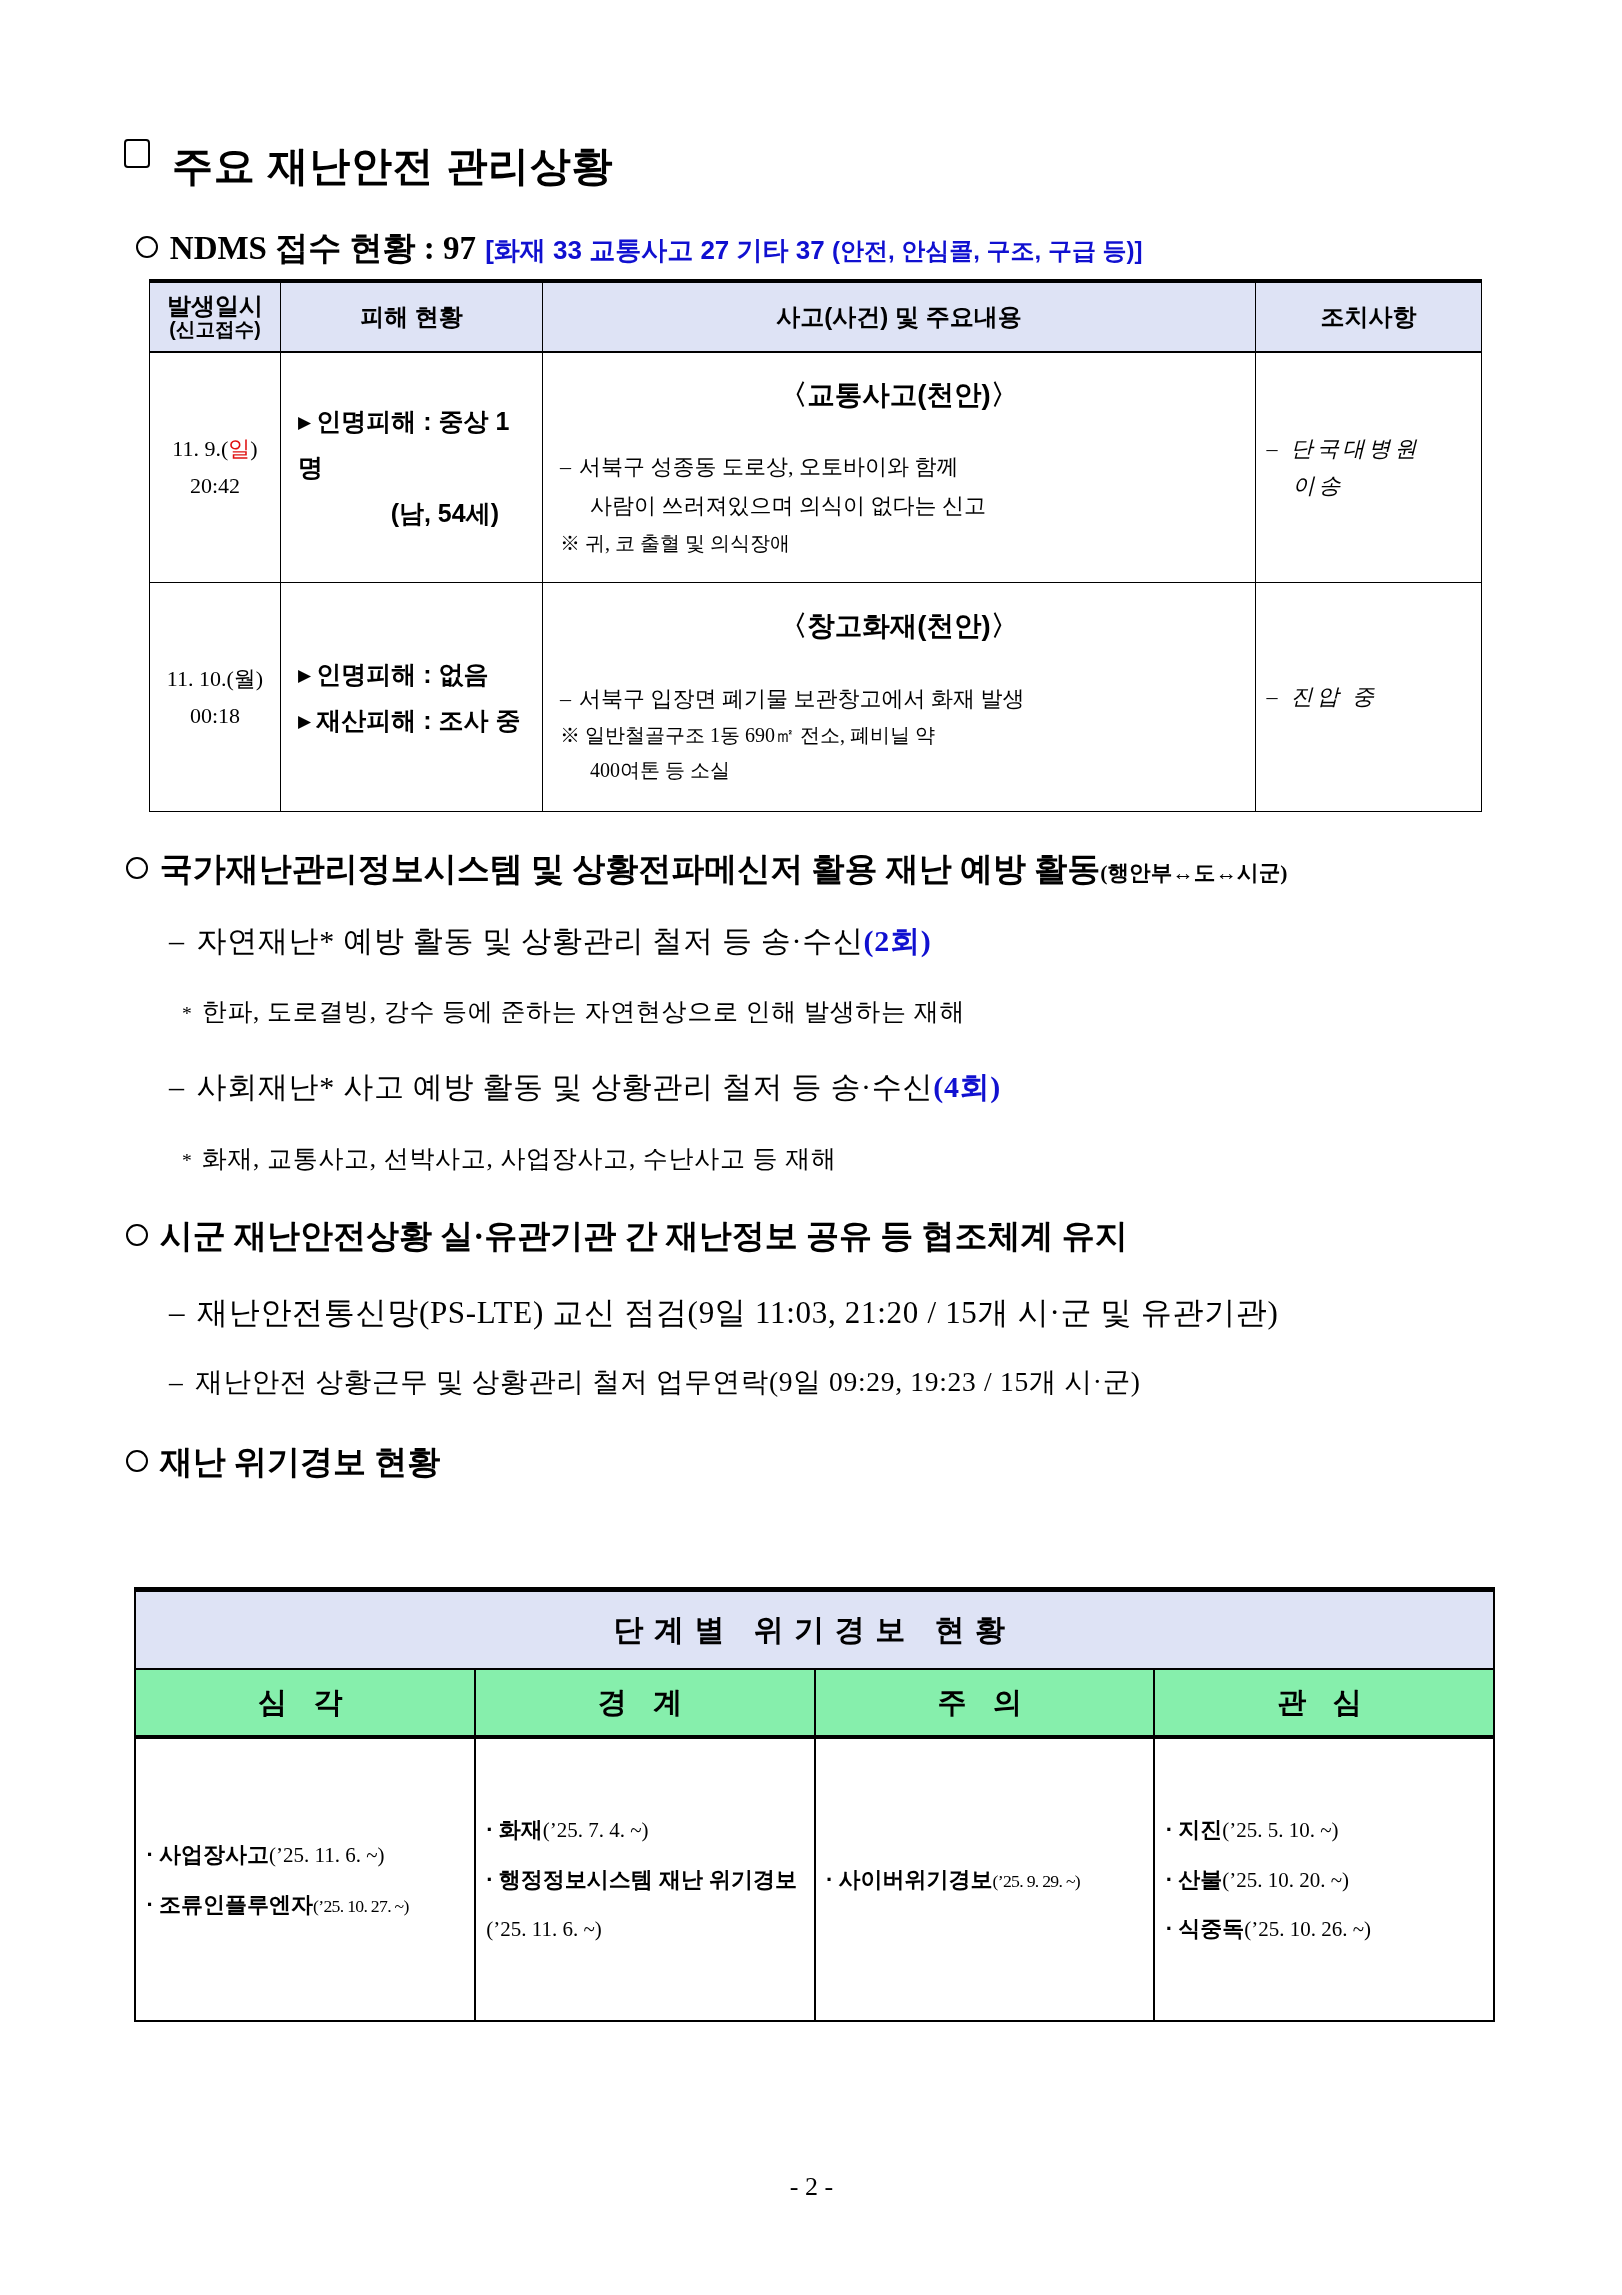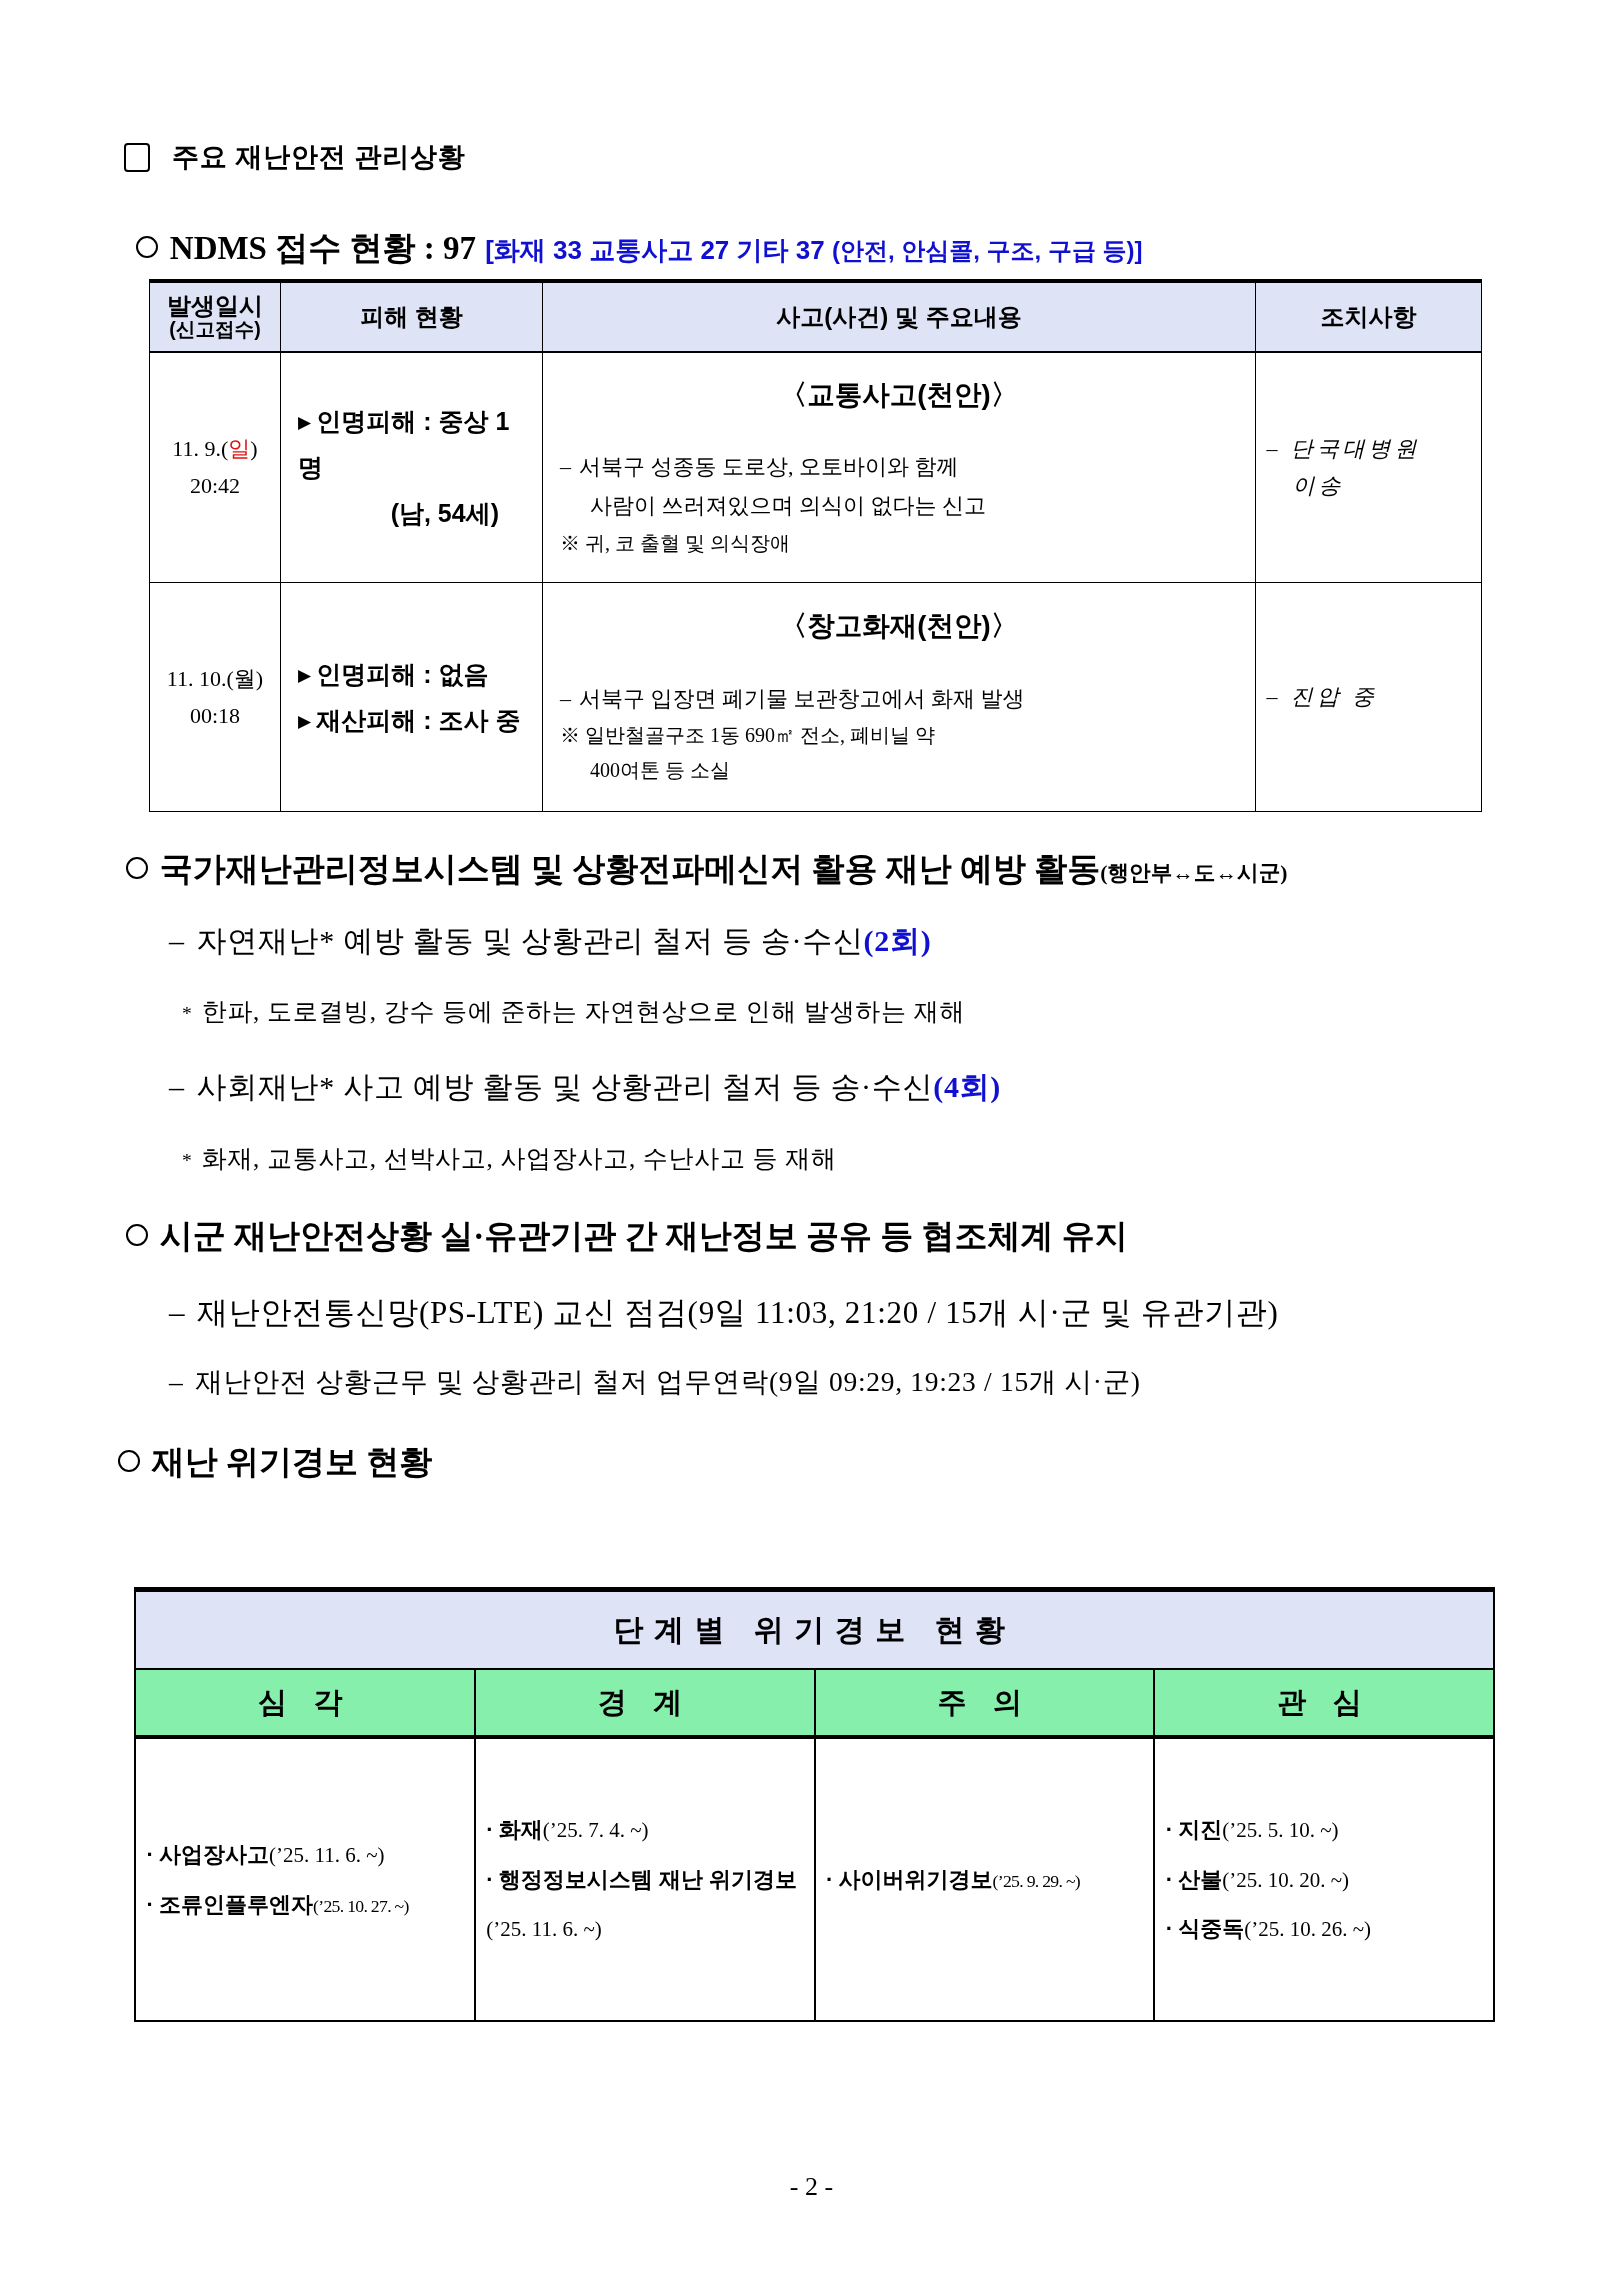--- a/index.html
+++ b/index.html
@@ -23,23 +23,22 @@
     box-sizing: border-box;
     padding: 0;
   }
 
   
   .h-square {
     position: absolute;
     left: 124px;
     top: 139px;
     display: flex;
-    align-items: center;
     gap: 22px;
-    font-size: 27px;
+    font-size: 41px;
     font-weight: bold;
     letter-spacing: 0.7px;
     font-family: "Liberation Sans", "DejaVu Sans", sans-serif;
   }
   .sq-glyph {
     display: inline-block;
     width: 26px;
     height: 29px;
     border: 2.6px solid #000;
     border-radius: 3.9px;
@@ -343,21 +342,21 @@
   </div>
 
   <div class="dash-line" style="left:169px; top:1292px; font-size:31px;">
     <span class="dash">–</span><span>재난안전통신망(PS-LTE) 교신 점검(9일 11:03, 21:20 / 15개 시·군 및 유관기관)</span>
   </div>
 
   <div class="dash-line" style="left:169px; top:1364px; font-size:27.5px;">
     <span class="dash">–</span><span>재난안전 상황근무 및 상황관리 철저 업무연락(9일 09:29, 19:23 / 15개 시·군)</span>
   </div>
 
-  <div class="h-circle-line" style="left:118px; top:1440px;text-align:center;">
+  <div class="h-circle-line" style="left:126px; top:1440px;text-align:center;">
     <span class="circ"></span>
     <span class="lvl1">재난 위기경보 현황</span>
   </div>
 
   <table class="tbl2">
     <colgroup>
       <col style="width:25%">
       <col style="width:25%">
       <col style="width:25%">
       <col style="width:25%">

